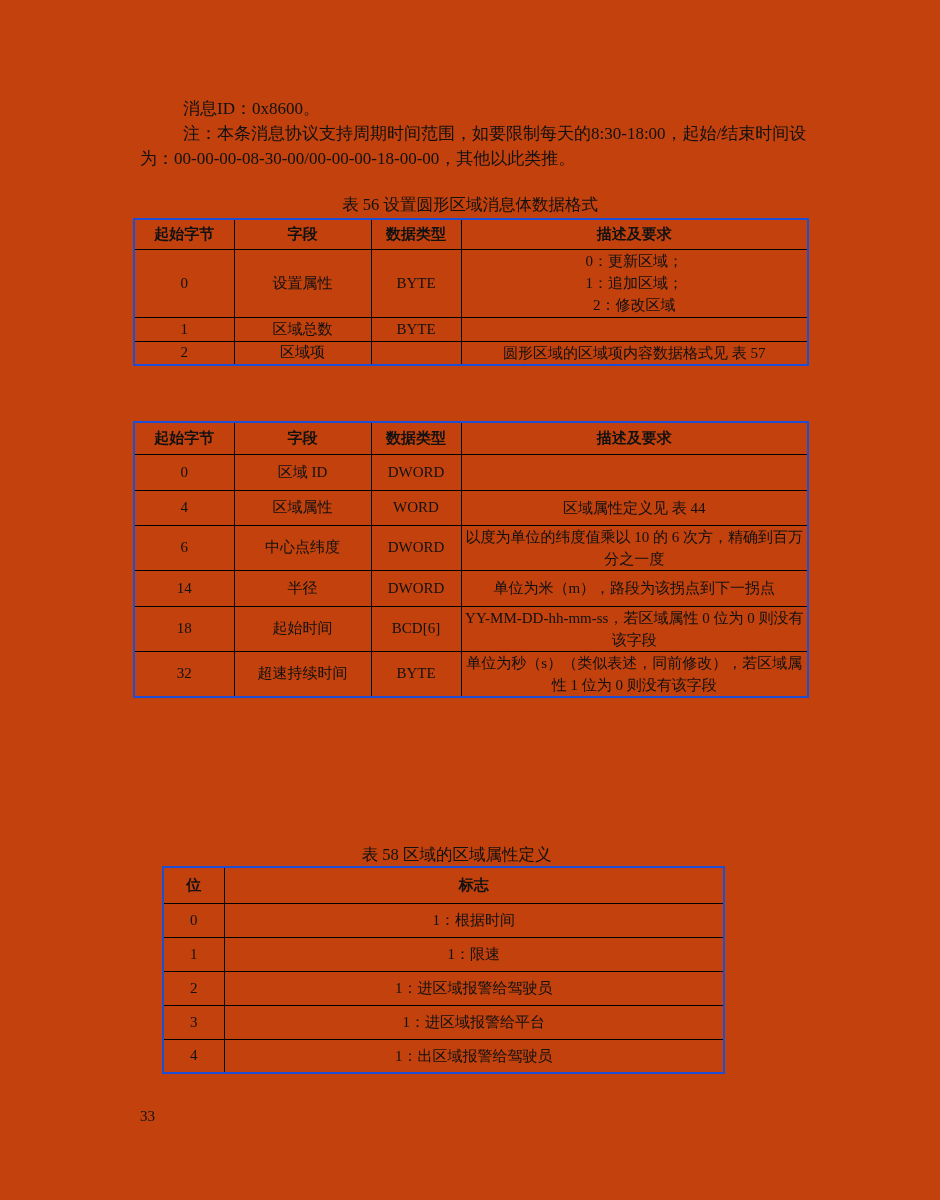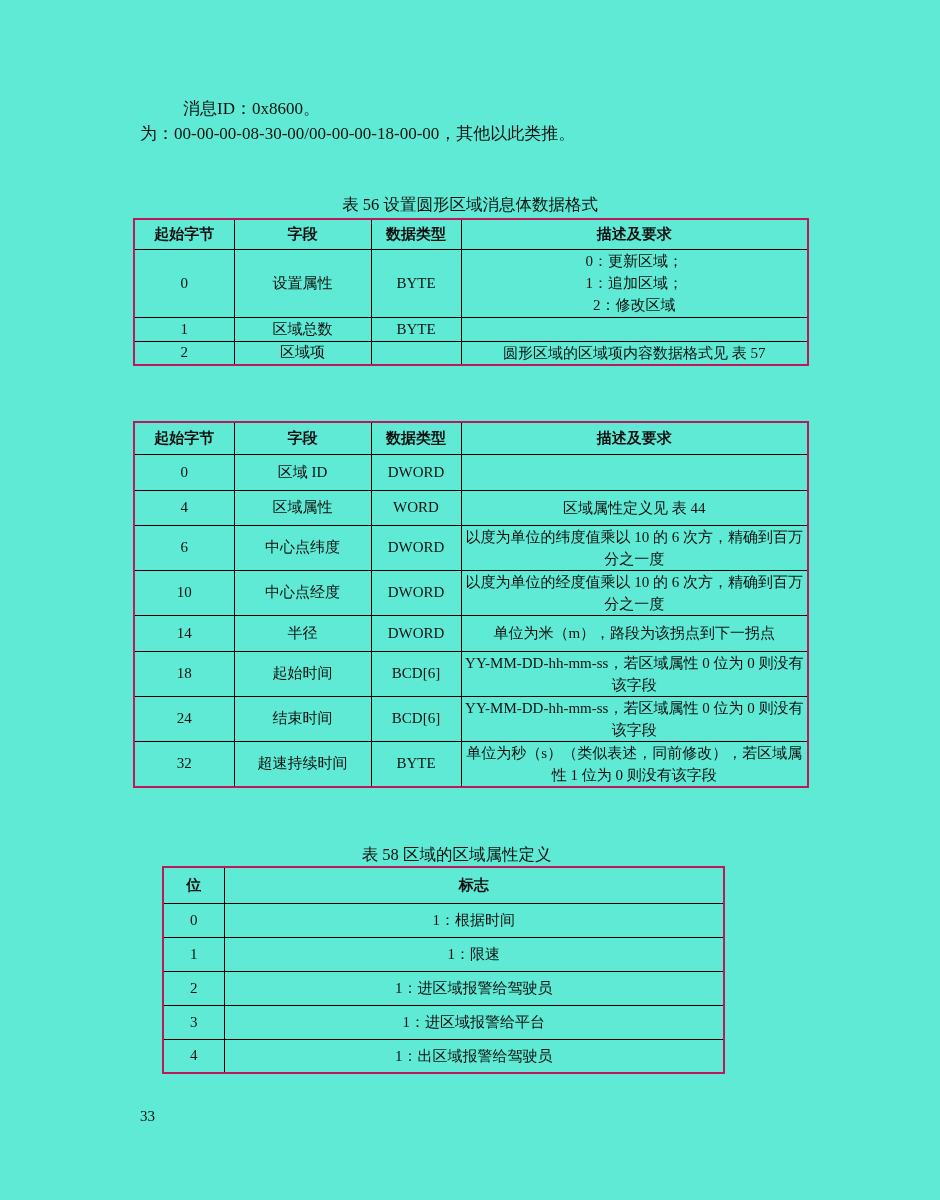--- a/index.html
+++ b/index.html
@@ -6,21 +6,21 @@
     margin: 0;
     padding: 0;
     background: #ffffff;
     font-family: "Liberation Serif", "DejaVu Serif", serif;
     color: #111111;
   }
   .page {
     position: relative;
     width: 940px;
     height: 1200px;
-    background: #5eead4;
+    background: #c2410c;
     overflow: hidden;
   }
   
   .intro {
     position: absolute;
     left: 140px;
     top: 96px;
     width: 668px;
     font-size: 17px;
     line-height: 25px;
@@ -35,21 +35,21 @@
     color: #111111;
   }
   .caption-56 { left: 133px; top: 194px; width: 674px; }
   .caption-57 { left: 133px; top: 398px; width: 674px; }
   .caption-58 { left: 176px; top: 844px; width: 561px; }
   
   table.doc-table {
     position: absolute;
     border-collapse: collapse;
     table-layout: fixed;
-    border: 2px solid #be185d;
+    border: 2px solid #1d4ed8;
   }
   table.doc-table td, table.doc-table th {
     border: 1px solid #000000;
     font-size: 15px;
     vertical-align: middle;
     padding: 0;
     overflow: hidden;
   }
   table.doc-table th {
     font-family: "Liberation Sans", "DejaVu Sans", sans-serif;
@@ -81,20 +81,21 @@
     text-align: center;
   }
 </style>
 </head>
 <body>
 
 <div class="page">
 
   <div class="intro">
     <div class="indent">消息ID：0x8600。</div>
+    <div class="indent">注：本条消息协议支持周期时间范围，如要限制每天的8:30-18:00，起始/结束时间设</div>
     <div>为：00-00-00-08-30-00/00-00-00-18-00-00，其他以此类推。</div>
   </div>
 
   <div class="caption caption-56">表 56 设置圆形区域消息体数据格式</div>
   <table class="doc-table t56">
     <colgroup>
         <col class="c1">
         <col class="c2">
         <col class="c3">
         <col class="c4">
@@ -156,41 +157,29 @@
       <td class="c">区域属性</td>
       <td class="c">WORD</td>
       <td class="desc">区域属性定义见 表 44</td>
     </tr>
     <tr style="height:45px">
       <td class="c">6</td>
       <td class="c">中心点纬度</td>
       <td class="c">DWORD</td>
       <td class="desc">以度为单位的纬度值乘以 10 的 6 次方，精确到百万分之一度</td>
     </tr>
-    <tr style="height:45px">
-      <td class="c">10</td>
-      <td class="c">中心点经度</td>
-      <td class="c">DWORD</td>
-      <td class="desc">以度为单位的经度值乘以 10 的 6 次方，精确到百万分之一度</td>
-    </tr>
     <tr style="height:36px">
       <td class="c">14</td>
       <td class="c">半径</td>
       <td class="c">DWORD</td>
       <td class="desc">单位为米（m），路段为该拐点到下一拐点</td>
     </tr>
     <tr style="height:44px">
       <td class="c">18</td>
       <td class="c">起始时间</td>
-      <td class="c">BCD[6]</td>
-      <td class="desc">YY-MM-DD-hh-mm-ss，若区域属性 0 位为 0 则没有该字段</td>
-    </tr>
-    <tr style="height:45px">
-      <td class="c">24</td>
-      <td class="c">结束时间</td>
       <td class="c">BCD[6]</td>
       <td class="desc">YY-MM-DD-hh-mm-ss，若区域属性 0 位为 0 则没有该字段</td>
     </tr>
     <tr style="height:43px">
       <td class="c">32</td>
       <td class="c">超速持续时间</td>
       <td class="c">BYTE</td>
       <td class="desc">单位为秒（s）（类似表述，同前修改），若区域属性 1 位为 0 则没有该字段</td>
     </tr>
   </tbody>

